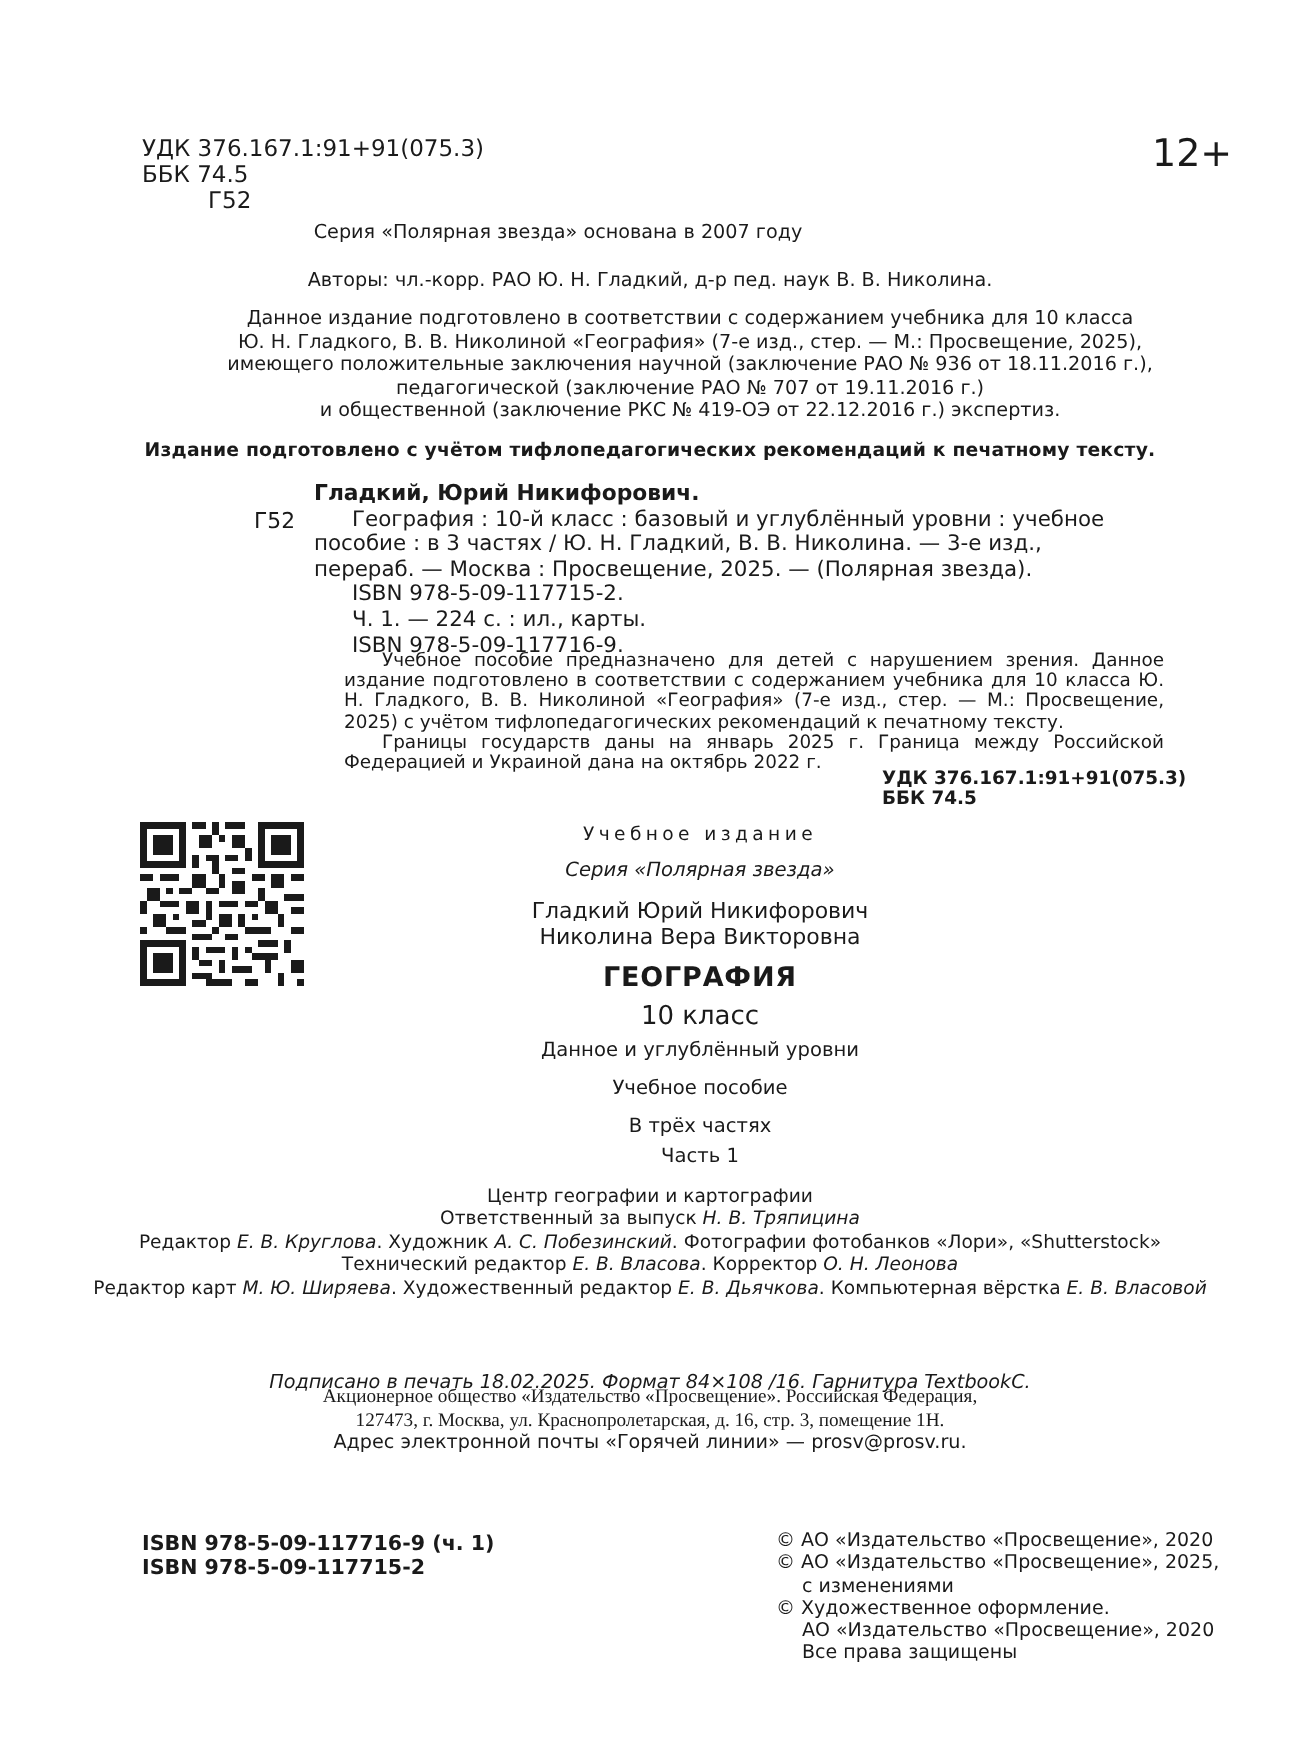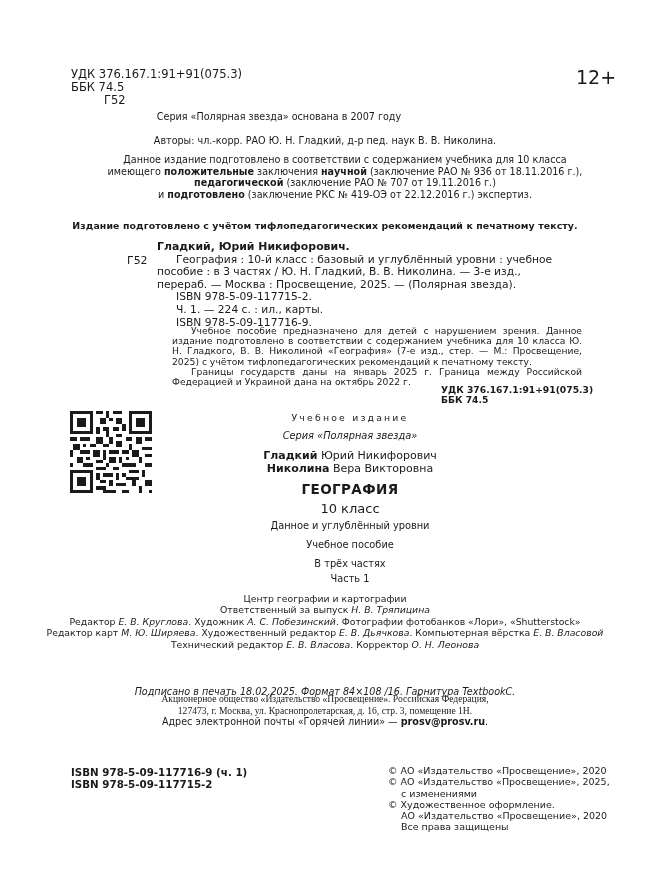--- a/index.html
+++ b/index.html
@@ -1,19 +1,19 @@
 <!DOCTYPE html>
 <html><head>
   <meta charset="utf-8">
   <style>
     html, body { margin: 0; padding: 0; background: #ffffff; }
     body { width: 650px; height: 869px; position: relative; overflow: hidden;
            font-family: "DejaVu Sans", "Liberation Sans", sans-serif; color: #1a1a1a; }
     .abs { position: absolute; }
-    .b { font-weight: bold; }
+    .b { font-weight: normal; }
     .i { font-style: italic; }
     .c { text-align: center; }
 
     .udk-top { left: 71px; top: 68px; font-size: 11.5px; line-height: 13px; }
     .udk-top div { white-space: nowrap; }
     .udk-top .g52 { padding-left: 33px; }
     .age { left: 576px; top: 66px; font-size: 19px; }
 
     .series-line { left: 0; width: 558px; top: 111px; font-size: 9.6px; }
     .authors-line { left: 0; width: 650px; top: 135px; font-size: 9.6px; }
@@ -60,23 +60,24 @@
   <div>ББК  74.5</div>
   <div class="g52">Г52</div>
 </div>
 <div class="abs age">12+</div>
 
 <div class="abs series-line c">Серия «Полярная звезда» основана в 2007 году</div>
 <div class="abs authors-line c">Авторы: чл.-корр. РАО Ю. Н. Гладкий, д-р пед. наук В. В. Николина.</div>
 
 <div class="abs prep-block c">
   <div>Данное издание подготовлено в соответствии с содержанием учебника для 10 класса</div>
+  <div>Ю. Н. Гладкого, В. В. Николиной «География» (7-е изд., стер. — М.: Просвещение, 2025),</div>
   <div><span>имеющего </span><span class="b">положительные</span><span> заключения </span><span class="b">научной</span><span> (заключение РАО № 936 от 18.11.2016 г.),</span></div>
   <div><span class="b">педагогической</span><span> (заключение РАО № 707 от 19.11.2016 г.)</span></div>
-  <div><span>и </span><span class="b">подготовлено</span><span> (заключение РКС № 419-ОЭ от 22.12.2016 г.) экспертиз.</span></div>
+  <div><span>и </span><span class="b">общественной</span><span> (заключение РКС № 419-ОЭ от 22.12.2016 г.) экспертиз.</span></div>
 </div>
 
 <div class="abs tiflo c">Издание подготовлено с учётом тифлопедагогических рекомендаций к печатному тексту.</div>
 
 <div class="abs g52-side">Г52</div>
 <div class="abs bib">
   <div class="head">Гладкий, Юрий Никифорович.</div>
   <div class="ind">География : 10-й класс : базовый и углублённый уровни : учебное</div>
   <div>пособие : в 3 частях / Ю. Н. Гладкий, В. В. Николина. — 3-е изд.,</div>
   <div>перераб. — Москва : Просвещение, 2025. — (Полярная звезда).</div>
@@ -123,22 +124,22 @@
 <div class="abs center-col klass c">10 класс</div>
 <div class="abs center-col level c">Данное и углублённый уровни</div>
 <div class="abs center-col posob c">Учебное пособие</div>
 <div class="abs center-col parts c">В трёх частях</div>
 <div class="abs center-col part1 c">Часть 1</div>
 
 <div class="abs credits c">
   <div>Центр географии и картографии</div>
   <div><span>Ответственный за выпуск </span><span class="i">Н. В. Тряпицина</span></div>
   <div><span>Редактор </span><span class="i">Е. В. Круглова</span><span>. Художник </span><span class="i">А. С. Побезинский</span><span>. Фотографии фотобанков «Лори», «Shutterstock»</span></div>
+  <div><span>Технический редактор </span><span class="i">Е. В. Власова</span><span>. Корректор </span><span class="i">О. Н. Леонова</span></div>
   <div><span>Редактор карт </span><span class="i">М. Ю. Ширяева</span><span>. Художественный редактор </span><span class="i">Е. В. Дьячкова</span><span>. Компьютерная вёрстка </span><span class="i">Е. В. Власовой</span></div>
-  <div><span>Технический редактор </span><span class="i">Е. В. Власова</span><span>. Корректор </span><span class="i">О. Н. Леонова</span></div>
 </div>
 
 <div class="abs print c" style="white-space: pre; font-style: italic;">
   <div>Подписано в печать 18.02.2025. Формат 84×108 /16. Гарнитура TextbookC.</div>
 </div>
 
 <div class="abs publisher c">
   <div>Акционерное общество «Издательство «Просвещение». Российская Федерация,</div>
   <div>127473, г. Москва, ул. Краснопролетарская, д. 16, стр. 3, помещение 1Н.</div>
 </div>

